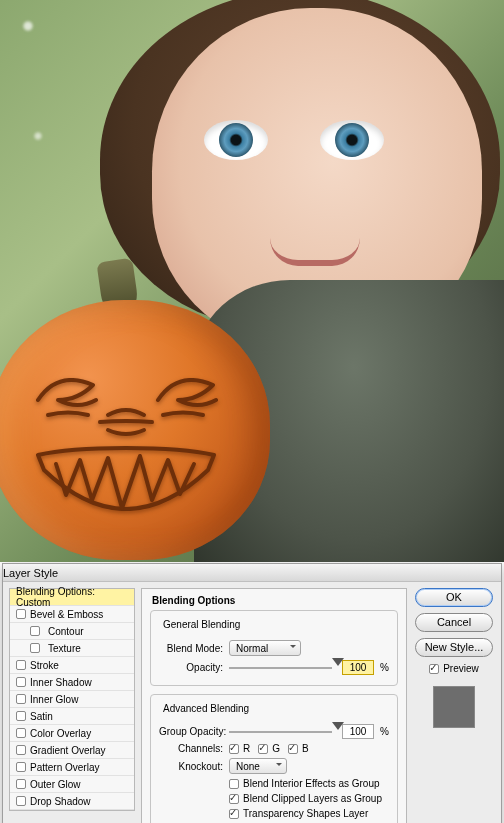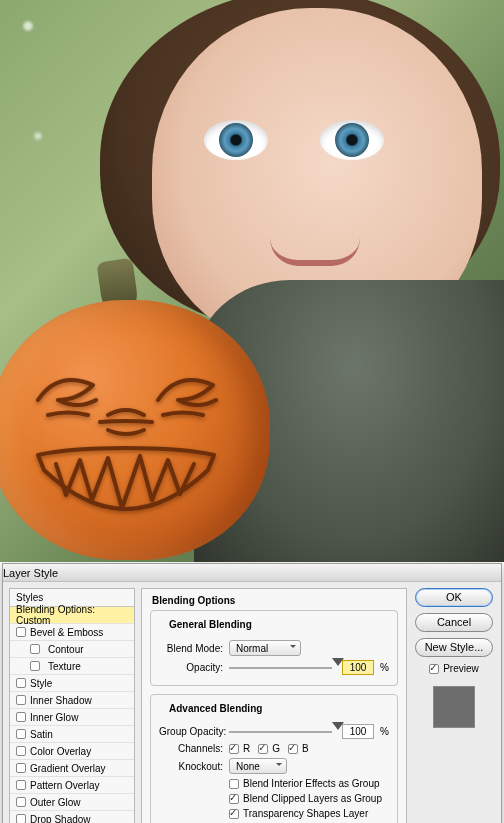--- a/index.html
+++ b/index.html
@@ -27,21 +27,21 @@
   .col-l { width:126px; }
   .styles { border:1px solid #b8b8b8; background:#f7f7f7; }
   .styles-head { height:18px; border-bottom:1px solid #c5c5c5; padding:0 6px; line-height:18px;}
   .style-row { height:17px; padding:0 4px 0 6px; display:flex; align-items:center; gap:4px; border-bottom:1px solid #e2e2e2;}
   .style-row.selected { background:#fff3a3; }
   .style-row.indent { padding-left:20px;gap:8px; }
   .cb { width:10px; height:10px; border:1px solid #888; background:#fff; border-radius:2px; position:relative; flex-shrink:0;}
   .cb.checked::after{content:"✓"; position:absolute; left:-1px; top:-3px; font-size:10px; color:#333;}
   .col-m { flex:1; border:1px solid #b8b8b8; background:#f7f7f7; padding:4px 8px 8px;}
   .group { border:1px solid #c5c5c5; border-radius:4px; margin:4px 0 8px; padding:8px 8px 6px;}
-  .group-title { margin:-14px 0 6px 6px; font-weight:bold; background:#f7f7f7; display:inline-block; padding:0 4px; font-size:10px;}
+  .group-title { margin:-14px 0 6px 0; font-weight:normal; background:#f7f7f7; display:inline-block; padding:0 4px; font-size:10px;}
   .panel-title { font-weight:bold; margin:2px 0 2px 2px;}
   .row { display:flex; align-items:center; gap:6px; margin:4px 0; white-space:nowrap;}
   .label { width:64px; text-align:right;}
   .select { height:16px; border:1px solid #a5a5a5; border-radius:3px; background:linear-gradient(#fefefe,#e4e4e4); padding:0 16px 0 6px; display:inline-flex; align-items:center; font-size:10px; position:relative;}
   .select::after{content:"";position:absolute;right:4px;top:4px;border:3px solid transparent;border-top-color:#555;}
   .slider { height:14px; flex:1; position:relative; margin-right:4px;}
   .track { position:absolute; left:0; right:0; top:6px; height:2px; background:#aaa;}
   .thumb { position:absolute; top:-3px; width:0; height:0; border:6px solid transparent; border-top:8px solid #555;}
   .numbox { width:32px; height:15px; border:1px solid #a5a5a5; background:#fff; text-align:center; line-height:13px; font-size:10px;}
   .numbox.y { background:#fff3a3; border-color:#c5a000;}
@@ -79,40 +79,39 @@
       </svg>
     </div>
   </div>
 </div>
 
 <div class="dialog">
   <div class="title">Layer Style</div>
   <div class="body">
     <div class="col-l">
       <div class="styles">
-        <div class="styles-head">Styles</div>
         <div id="style-items">
             <div class="style-row selected">
               <span>Blending Options: Custom</span>
             </div>
             <div class="style-row">
               <span class="cb"></span>
               <span>Bevel &amp; Emboss</span>
             </div>
             <div class="style-row indent">
               <span class="cb"></span>
               <span>Contour</span>
             </div>
             <div class="style-row indent">
               <span class="cb"></span>
               <span>Texture</span>
             </div>
             <div class="style-row">
               <span class="cb"></span>
-              <span>Style</span>
+              <span>Stroke</span>
             </div>
             <div class="style-row">
               <span class="cb"></span>
               <span>Inner Shadow</span>
             </div>
             <div class="style-row">
               <span class="cb"></span>
               <span>Inner Glow</span>
             </div>
             <div class="style-row">

